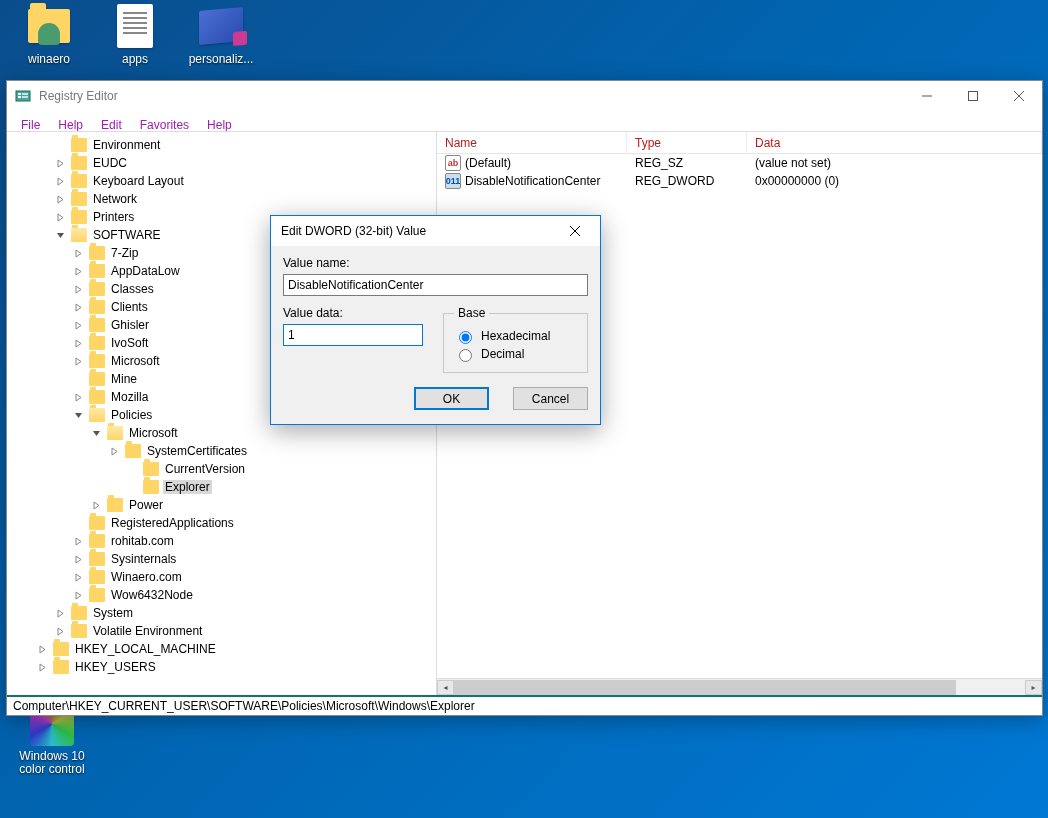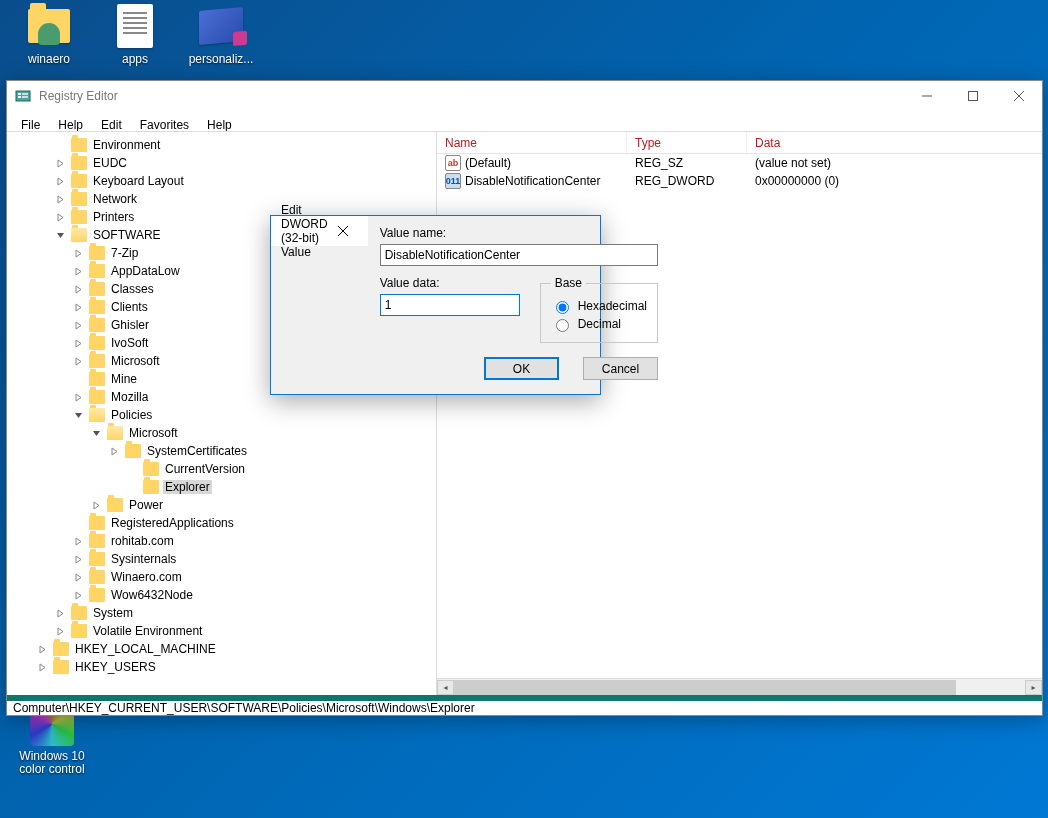--- a/index.html
+++ b/index.html
@@ -45,21 +45,21 @@
   display: flex; flex-direction: column;
   box-shadow: 0 4px 20px rgba(0,0,0,.3);
 }
 .titlebar { height: 30px; display:flex; align-items:center; padding:0 0 0 8px; background:#fff; color:#777;}
 .titlebar .appicon { width:16px; height:16px; margin-right:8px; display:flex;align-items:center;justify-content:center;}
 .titlebar .title { flex:1; font-size:12px; }
 .win-controls { display:flex; }
 .win-controls .ctrl { width:46px; height:30px; display:flex; align-items:center; justify-content:center; color:#555;}
 
 .menubar { height:20px; display:flex; align-items:center; padding:0 6px; gap:2px; background:#fff;}
-.menubar .mi { padding:2px 8px; font-size:12px; color:#000000;margin-top:8px;}
+.menubar .mi { padding:2px 8px; font-size:12px; color:#a21caf;margin-top:8px;}
 
 .content { flex:1; display:flex; border-top:1px solid #ddd; min-height:0;}
 .tree-pane { width:430px; border-right:1px solid #ddd; overflow:auto; padding:4px 0;}
 .list-pane { flex:1; display:flex; flex-direction:column; min-width:0;}
 
 .tree ul{list-style:none;margin:0;padding:0 0 0 18px;}
 .tree>ul{padding-left:6px;}
 .tree li{position:relative; white-space:nowrap;}
 .tree .row{display:flex;align-items:center;height:18px;padding-right:6px;}
 .tree .exp{width:14px;height:14px;display:flex;align-items:center;justify-content:center;color:#666;font-size:10px;cursor:default;flex-shrink:0;}
@@ -82,28 +82,28 @@
 .list-row .cell.data{flex:1;}
 .val-icon{width:16px;height:16px;flex-shrink:0;display:flex;align-items:center;justify-content:center;font-size:9px;font-weight:bold;border:1px solid #888;border-radius:2px;}
 .val-icon.sz{color:#c33;background:#fff;}
 .val-icon.dw{color:#05a;background:#cde;}
 
 .hscroll{height:17px;background:#f0f0f0;border-top:1px solid #ddd;display:flex;align-items:center;}
 .hscroll .btn{width:17px;height:15px;background:#e8e8e8;border:1px solid #ccc;display:flex;align-items:center;justify-content:center;font-size:8px;color:#555;}
 .hscroll .track{flex:1;height:15px;background:#f0f0f0;position:relative;}
 .hscroll .thumb{position:absolute;left:0;top:0;height:15px;width:88%;background:#cdcdcd;}
 
-.statusbar{height:20px;border-top:6px solid #0f766e;display:flex;align-items:center;padding:0 6px;font-size:12px;background:#fff;}
+.statusbar{height:20px;border-top:2px solid #0f766e;display:flex;align-items:center;padding:0 6px;font-size:12px;background:#fff;}
 
 
 .dialog{
   position:absolute; left:270px; top:215px;
   width:331px; background:#f0f0f0; border:1px solid #0078d4;
   box-shadow:0 6px 24px rgba(0,0,0,.35);
-  display:flex;
+  display:flex;flex-direction:column;
 }
 .dialog .dtitle{height:30px;background:#fff;display:flex;align-items:center;padding:0 10px;font-size:12px;color:#000;}
 .dialog .dtitle .txt{flex:1;}
 .dialog .dclose{width:30px;height:30px;display:flex;align-items:center;justify-content:center;font-size:14px;}
 .dialog .body{padding:10px 12px 14px;font-size:12px;color:#000;}
 .dialog .lbl{display:block;margin-bottom:4px;}
 .dialog input[type=text]{width:100%;height:22px;border:1px solid #7a7a7a;background:#fff;padding:0 4px;font-size:12px;font-family:inherit;}
 .dialog input[readonly]{background:#fff;}
 .dialog .row2{display:flex;gap:20px;margin-top:10px;}
 .dialog .vdata{width:140px;}

